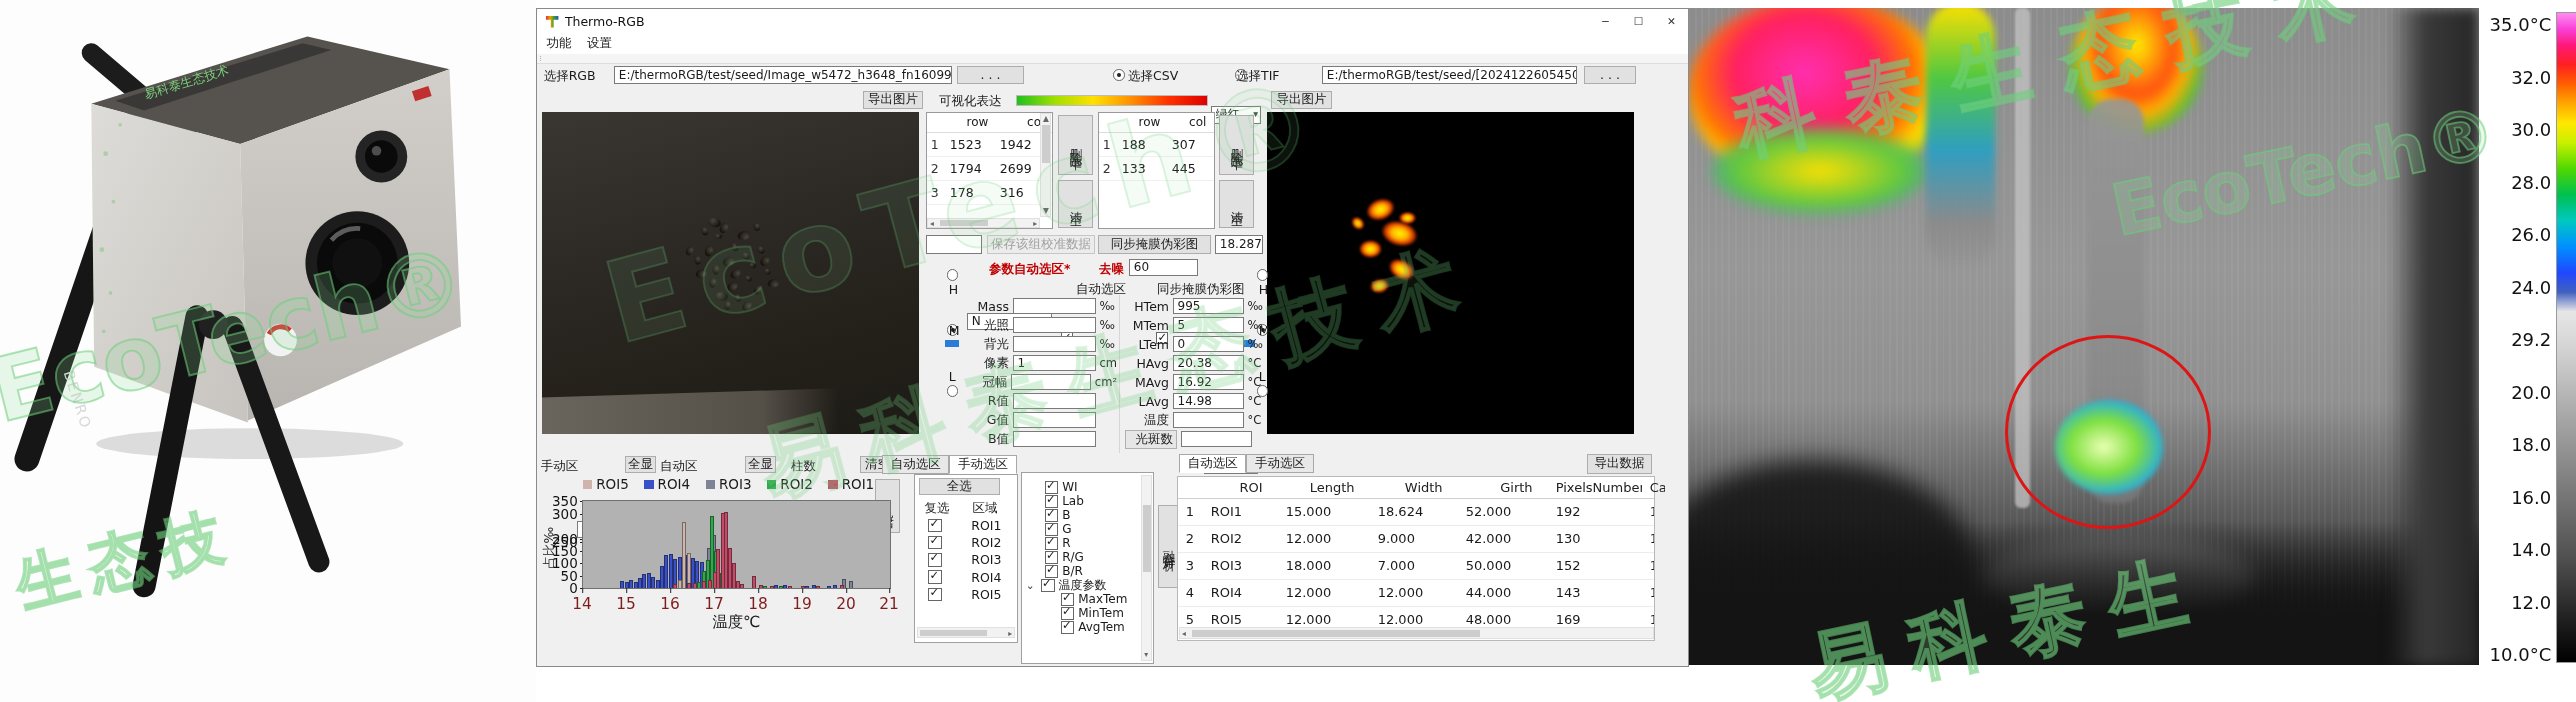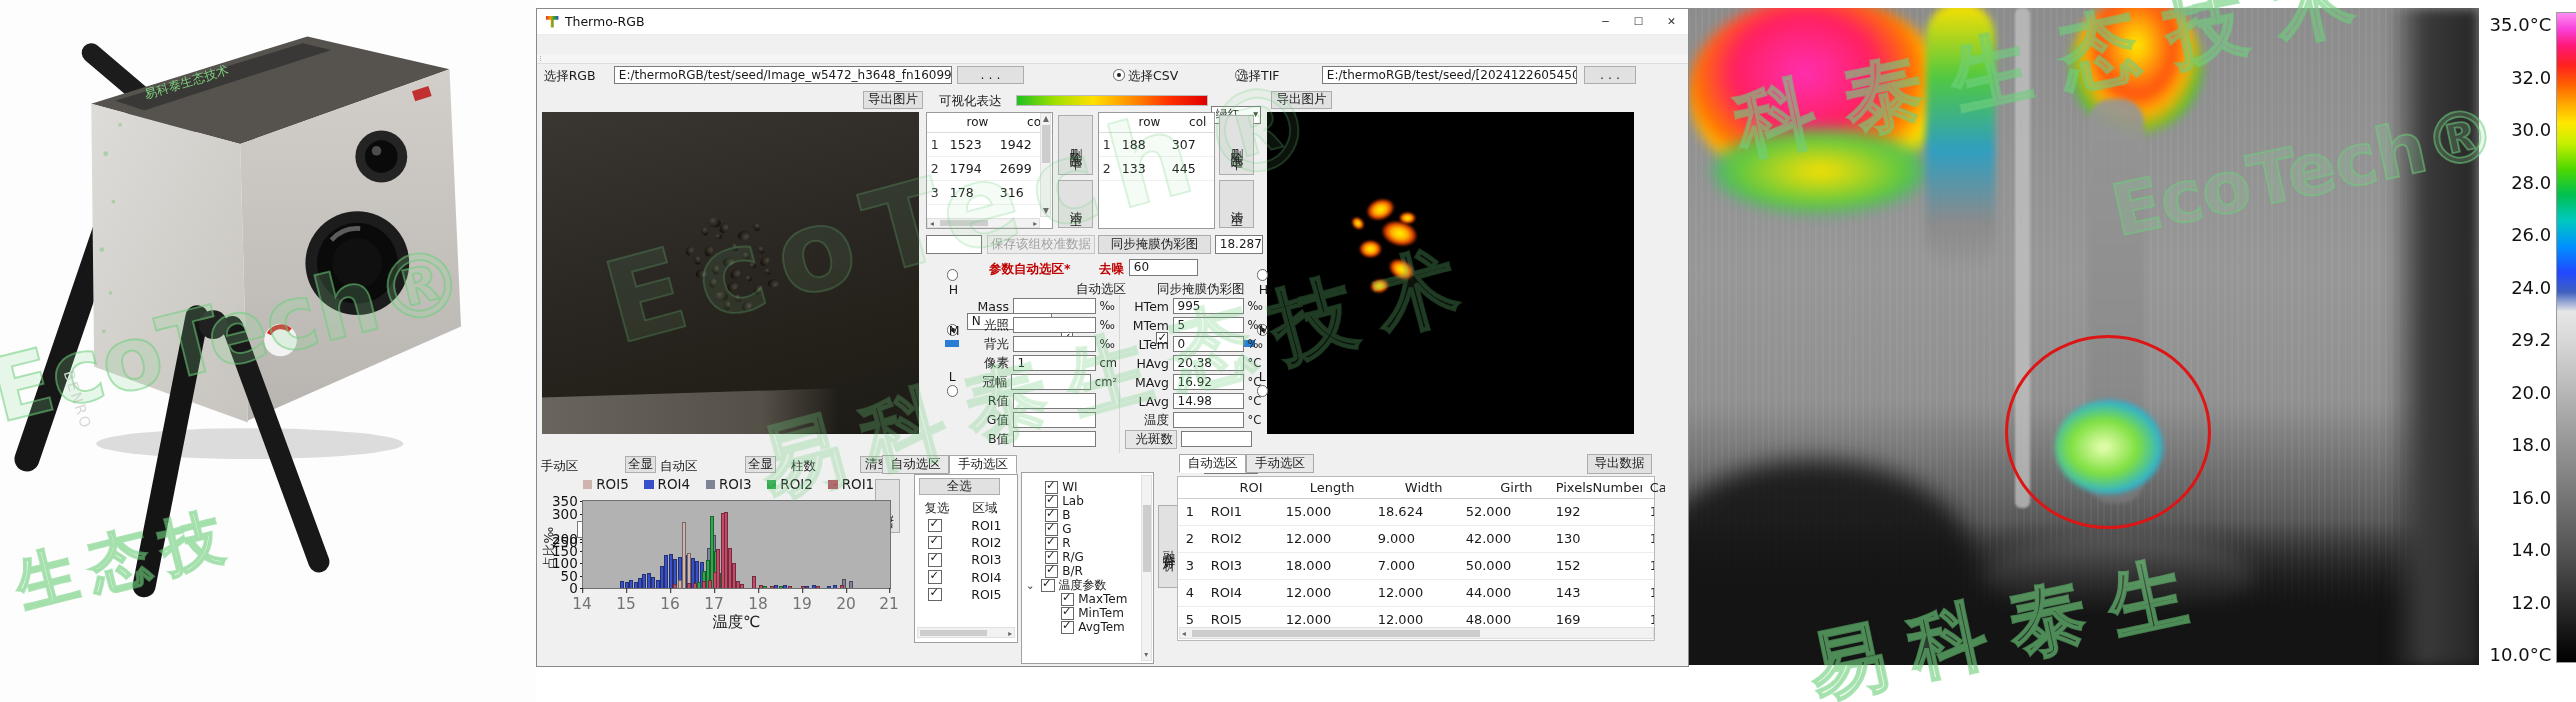--- a/index.html
+++ b/index.html
@@ -56,21 +56,21 @@
   
   .tab{display:inline-flex;align-items:center;justify-content:center;height:19px;padding:0 7.7px;background:#e8e8e8;
        border:1px solid #a8a8a8;font-size:12.5px;box-sizing:border-box}
   .tab.act{background:#fff;border-bottom-color:#fff}
   
   .plot{background:#b2b2b2;border:1px solid #707070;overflow:hidden}
   .hbar{position:absolute;bottom:0;box-sizing:border-box;border:1px solid rgba(10,10,10,.45);border-bottom:none}
   .leg-item{display:inline-flex;align-items:center;gap:3.8px}
   .leg-sq{width:9.6px;height:9.6px;display:inline-block}
   .leg-lb{font-size:13.5px}
-  .xtick{position:absolute;top:6.7px;transform:translateX(-50%);font-size:15.4px;color:#737373}
+  .xtick{position:absolute;top:6.7px;transform:translateX(-50%);font-size:15.4px;color:#7f1d1d}
   .xtick::before{content:"";position:absolute;left:50%;top:-7.7px;width:1px;height:5.8px;background:#222}
   .ytick{position:absolute;right:1.9px;font-size:13.5px;color:#111}
   .ytick::after{content:"";position:absolute;right:-6.7px;top:50%;width:4.8px;height:1px;background:#222}
   
   .rrow{display:flex;align-items:center;height:17.3px}
   .rname{margin-left:auto;padding-right:13.5px;font-size:12.5px}
   .frow{display:flex;align-items:center;height:14px;font-size:12px;gap:3.8px;padding-left:21px;white-space:nowrap}
   .frow.group{padding-left:1.9px}
   .frow.child{padding-left:37px}
   .caret{font-size:10.6px;color:#444;width:11.5px}
@@ -187,20 +187,24 @@
           </defs>
         <path d="M1,2 h13 v4 h-5 v8 h-3 v-8 H1 z" fill="url(#tg)"></path>
       </svg>
       <span class="wtitle">Thermo-RGB</span>
       <div class="winbtns">
         <span class="winbtn">─</span>
         <span class="winbtn">☐</span>
         <span class="winbtn">✕</span>
       </div>
     </div>
+    <div class="menubar">
+        <span class="menu-item">功能</span>
+        <span class="menu-item">设置</span>
+      </div>
     <div class="toolstrip">
         <span class="grip"></span>
       </div>
 
     
     <span class="lbl a" style="left:6.7px;top:59px">选择RGB</span>
     <div class="inp a" style="left:77px;top:57px;width:338px;height:18px">E:/thermoRGB/test/seed/Image_w5472_h3648_fn16099.Jpeg</div>
     <div class="btn a" style="left:420px;top:57px;width:67px;height:18px">. . .</div>
     <span class="rad on a" style="left:576px;top:60px"></span>
     <span class="lbl a" style="left:591px;top:59px">选择CSV</span>

